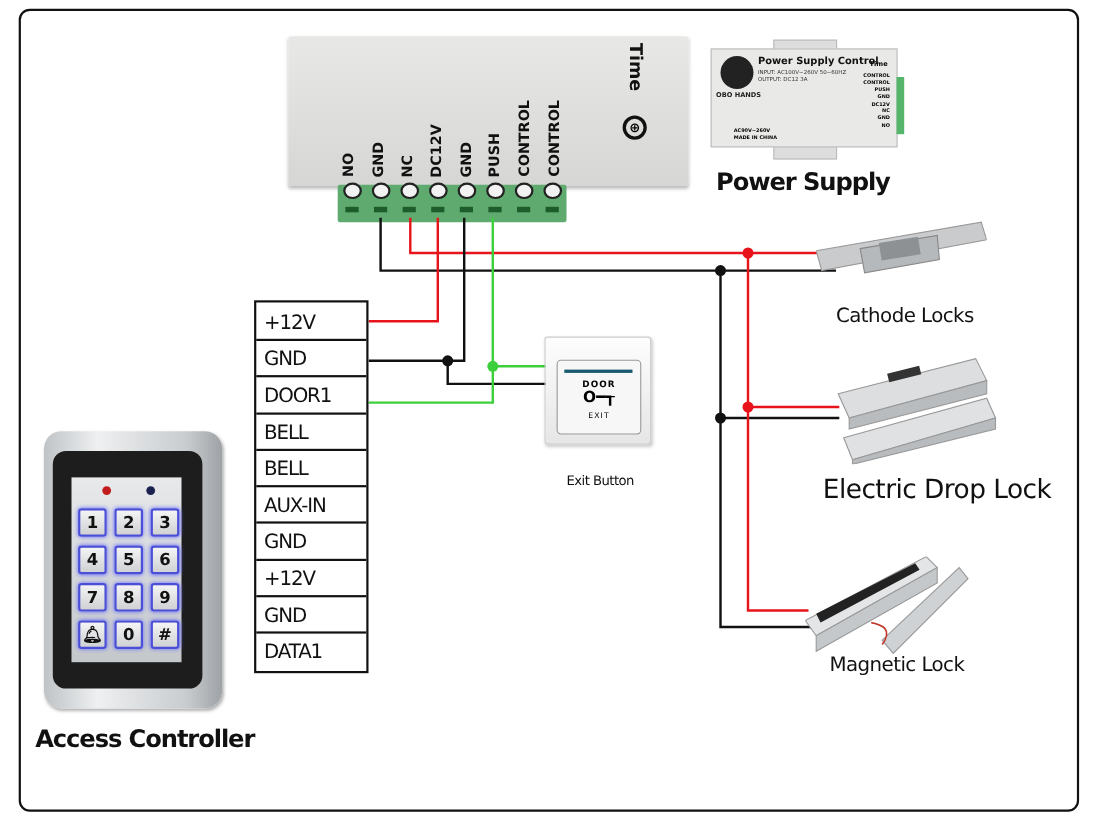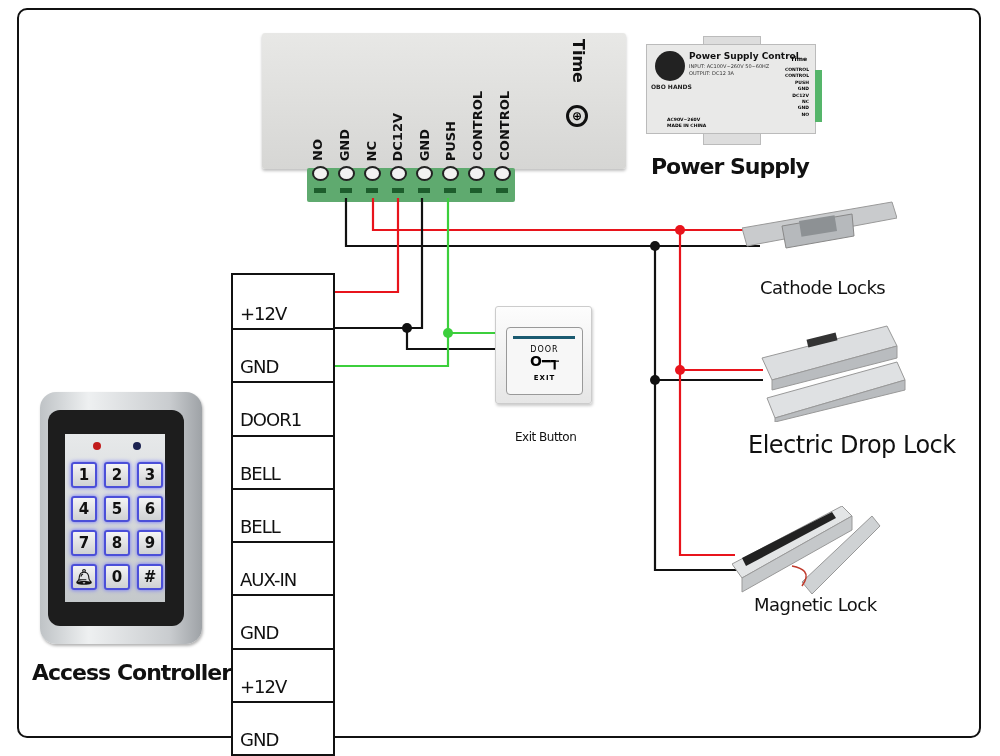--- a/index.html
+++ b/index.html
@@ -4,21 +4,21 @@
 <style>
   html, body { margin:0; padding:0; background:#fff; }
   body { width:1000px; height:756px; position:relative; overflow:hidden; font-family:"DejaVu Sans", sans-serif; }
   .frame { position:absolute; left:17px; top:8px; width:964px; height:730px; border:2px solid #111; border-radius:10px; box-sizing:border-box; background:#fff; }
   svg.wires { position:absolute; left:0; top:0; width:1000px; height:756px; }
   .label { position:absolute; font-family:"DejaVu Sans", sans-serif; color:#111; white-space:nowrap;text-align:right; }
   .label.bold { font-weight:bold; letter-spacing:-1px; }
 
   
   .term-table { position:absolute; left:231px; top:273px; width:104px; border:2px solid #111; box-sizing:border-box; background:#fff; }
-  .term-row { height:33.3px; border-bottom:2px solid #111; box-sizing:border-box; font-family:"DejaVu Sans", sans-serif; font-size:18px; line-height:33px; padding-left:7px; color:#111; letter-spacing:-1px;margin-top:20px; }
+  .term-row { height:33.3px; border-bottom:2px solid #111; box-sizing:border-box; font-family:"DejaVu Sans", sans-serif; font-size:18px; line-height:33px; padding-left:7px; color:#111; letter-spacing:-1px; }
   .term-row:first-child { height:35px; padding-top:2px; }
   .term-row:last-child { border-bottom:none; }
 
   
   .ctrl-box { position:absolute; left:262px; top:33px; width:364px; height:136px; background:linear-gradient(#e8e8e6,#d6d6d4); border-radius:3px; box-shadow:0 2px 3px rgba(0,0,0,.25); }
   .ctrl-pin { position:absolute; bottom:8px; font-family:"DejaVu Sans", sans-serif; font-weight:bold; font-size:13px; color:#111; writing-mode:vertical-rl; transform:rotate(180deg); transform-origin:center; }
   .time-brand { position:absolute; right:38px; top:6px; writing-mode:vertical-rl; font-weight:bold; font-size:16px; color:#111; }
   .time-logo { position:absolute; right:38px; top:72px; width:22px; height:22px; border-radius:50%; border:3px solid #111; box-sizing:border-box; font-size:12px; text-align:center; line-height:16px; font-weight:bold; }
   .terminal-block { position:absolute; left:307px; top:168px; width:208px; height:34px; background:#5faa6f; border-radius:2px; display:flex; justify-content:space-around; }
   .screw { width:20px; display:flex; flex-direction:column; align-items:center; }
@@ -34,23 +34,23 @@
   .ps-brand { position:absolute; left:4px; top:38px; font-size:6px; font-weight:bold; color:#222; }
   .ps-time { position:absolute; right:8px; top:10px; font-size:6px; font-weight:bold; }
   .ps-pins { position:absolute; right:6px; top:22px; font-size:4.5px; font-weight:bold; text-align:right; line-height:6.4px; }
   .ps-ac { position:absolute; left:20px; top:72px; font-size:4.5px; font-weight:bold; line-height:6px; }
   .ps-green { position:absolute; left:815px; top:70px; width:7px; height:52px; background:#55b56a; }
 
   
   .exit-btn { position:absolute; left:495px; top:306px; width:97px; height:98px; background:linear-gradient(#fdfdfd,#e6e6e6); border:1px solid #ccc; border-radius:3px; box-shadow:1px 2px 3px rgba(0,0,0,.2); box-sizing:border-box; }
   .exit-inner { position:absolute; left:10px; top:20px; width:75px; height:66px; border:1px solid #999; border-radius:4px; background:#f7f7f7; }
   .exit-bar { position:absolute; left:6px; top:8px; width:62px; height:3px; background:#1a5a70; }
-  .exit-door { position:absolute; top:17px; width:100%; text-align:center; font-size:8px; font-weight:normal; letter-spacing:1px; }
+  .exit-door { position:absolute; top:17px; width:100%; text-align:center; font-size:8px; font-weight:bold; letter-spacing:1px; }
   .exit-key { position:absolute; top:25px; width:100%; text-align:center; font-size:14px; font-weight:bold; }
-  .exit-exit { position:absolute; top:46px; width:100%; text-align:center; font-size:7px; font-weight:bold; letter-spacing:1px; }
+  .exit-exit { position:absolute; top:46px; width:100%; text-align:center; font-size:7px; font-weight:normal; letter-spacing:1px; }
 
   
   .keypad { position:absolute; left:40px; top:392px; width:162px; height:252px; border-radius:16px; background:linear-gradient(90deg,#bfc3c6,#eef0f1 30%,#c9cccf 80%,#9ea2a6); box-shadow:1px 2px 3px rgba(0,0,0,.3); }
   .keypad-inner { position:absolute; left:8px; top:18px; width:136px; height:216px; background:#1d1d1d; border-radius:12px; }
   .keypad-face { position:absolute; left:17px; top:24px; width:100px; height:168px; background:linear-gradient(#e7e9ea,#c4c8cb); }
   .led { position:absolute; top:8px; width:8px; height:8px; border-radius:50%; }
   .keys { position:absolute; left:6px; top:28px; display:grid; grid-template-columns:repeat(3,26px); grid-gap:8px 7px; }
   .key { width:26px; height:26px; border:2px solid #4b4fd8; box-shadow:0 0 4px #6a6cff; border-radius:3px; background:linear-gradient(#f4f4f4,#cfd1d3); box-sizing:border-box; font-family:"DejaVu Sans", sans-serif; font-weight:bold; font-size:15px; text-align:center; line-height:22px; color:#111; }
 
   

